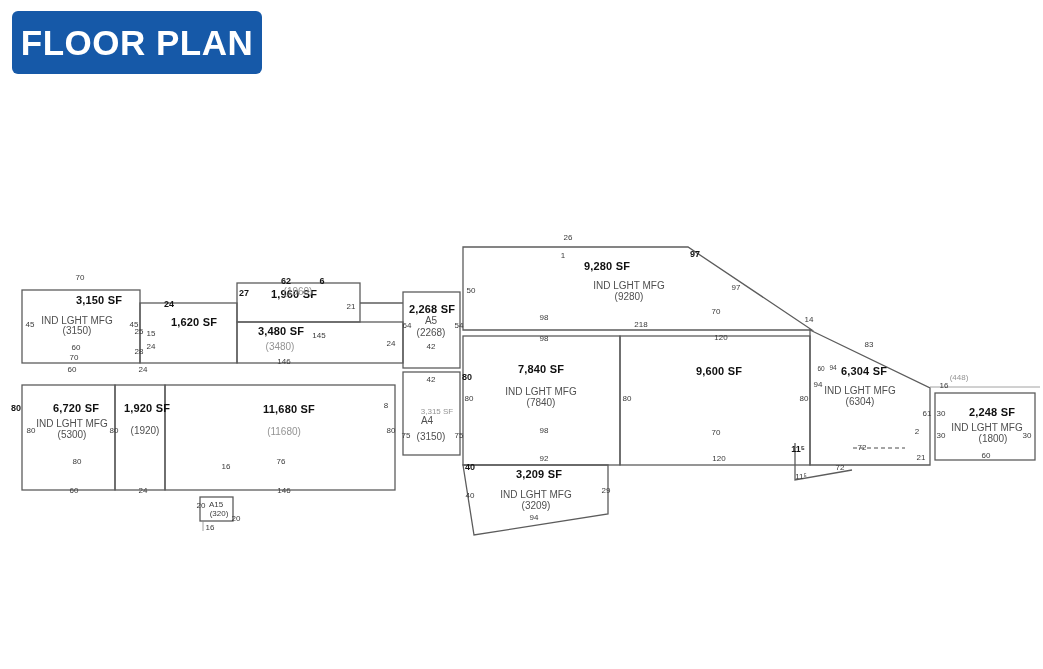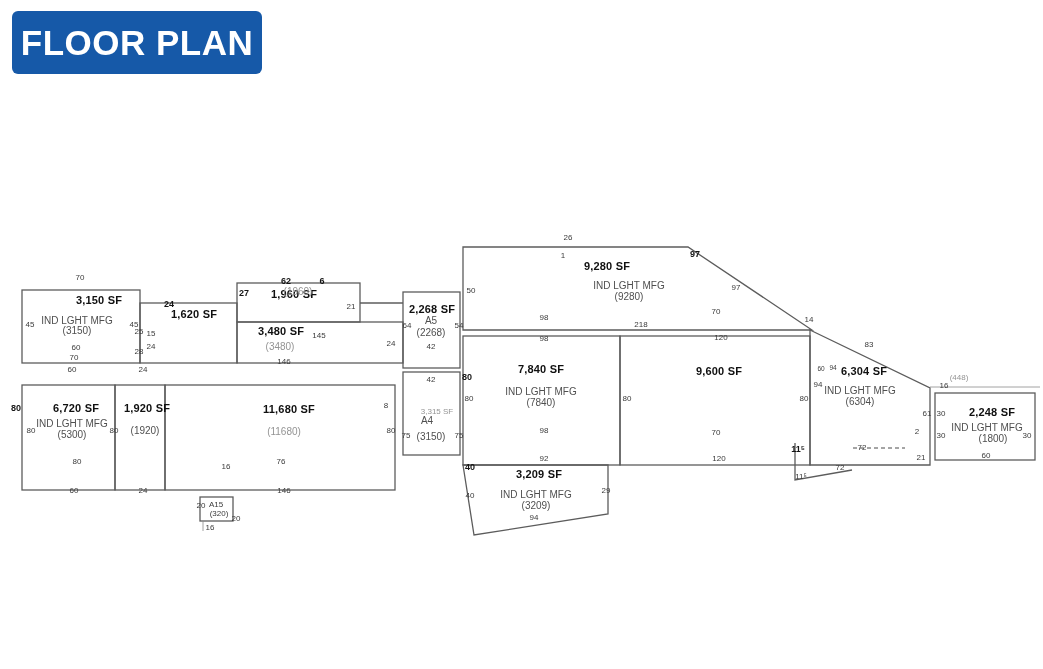--- a/index.html
+++ b/index.html
@@ -62,21 +62,21 @@
   <div class="lbl sf" style="left:99px;top:300px">3,150 SF</div>
   <div class="lbl use" style="left:77px;top:321px">IND LGHT MFG</div>
   <div class="lbl use" style="left:77px;top:331px">(3150)</div>
   <div class="lbl dim" style="left:80px;top:278px">70</div>
   <div class="lbl dim" style="left:30px;top:325px">45</div>
   <div class="lbl dim" style="left:134px;top:325px">45</div>
   <div class="lbl dim" style="left:76px;top:348px">60</div>
   <div class="lbl dim" style="left:74px;top:358px">70</div>
   <div class="lbl dim" style="left:72px;top:370px">60</div>
 
-  <div class="lbl sf" style="left:194px;top:314px">1,620 SF</div>
+  <div class="lbl sf" style="left:194px;top:322px">1,620 SF</div>
   <div class="lbl dimb" style="left:169px;top:304px">24</div>
   <div class="lbl dim" style="left:151px;top:334px">15</div>
   <div class="lbl dim" style="left:151px;top:347px">24</div>
   <div class="lbl dim" style="left:139px;top:332px">25</div>
   <div class="lbl dim" style="left:139px;top:352px">28</div>
   <div class="lbl dim" style="left:143px;top:370px">24</div>
 
   <div class="lbl sf" style="left:294px;top:294px">1,960 SF</div>
   <div class="lbl use faint" style="left:298px;top:292px">(1960)</div>
   <div class="lbl dimb" style="left:286px;top:281px">62</div>

